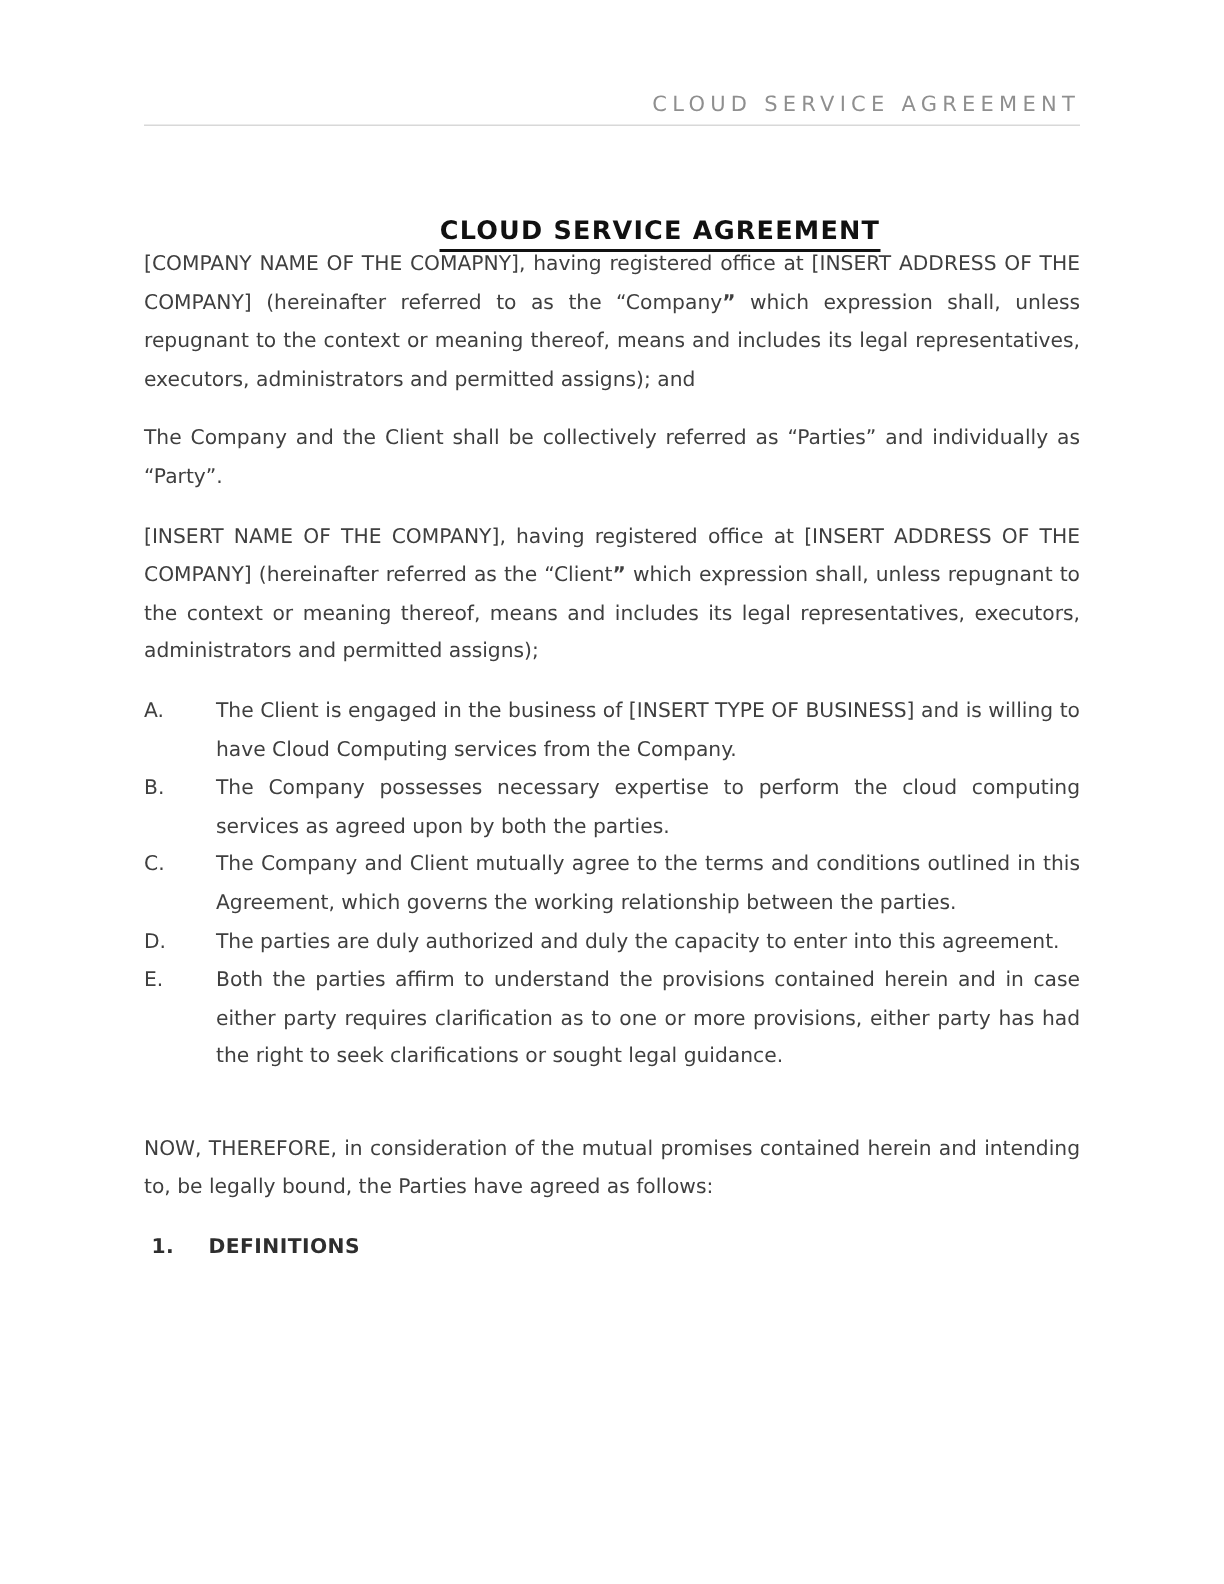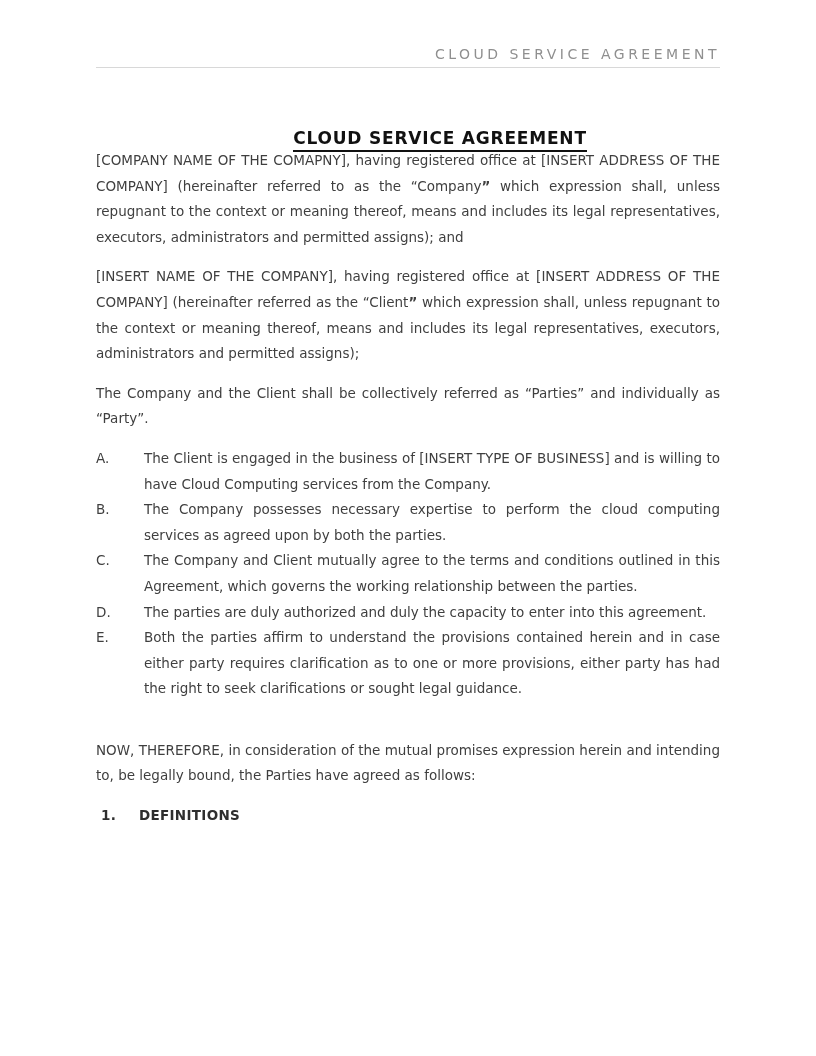--- a/index.html
+++ b/index.html
@@ -1,21 +1,21 @@
 <!DOCTYPE html>
 <html><head>
 <meta charset="utf-8">
 <style>
   * { box-sizing: border-box; }
   html, body { margin: 0; padding: 0; background: #ffffff; }
   .page {
     position: relative;
     width: 816px;
     height: 820px;
-    margin: 0 auto;
+    margin: 16px auto;
     background: #ffffff;
     overflow: hidden;
     font-family: "DejaVu Sans", "Liberation Sans", sans-serif;
     color: #3f3f3f;
   }
   .margins { padding: 0 96px; }
 
   .running-header {
     margin-top: 46px;
     text-align: right;
@@ -101,23 +101,23 @@
     <div class="running-header">CLOUD SERVICE AGREEMENT</div>
     <div class="header-rule"></div>
 
     <div class="doc-title">
       <span class="underlined">CLOUD SERVICE AGREEMENT</span>
     </div>
 
 
     <p class="body"><span>[COMPANY NAME OF THE COMAPNY], having registered office at [INSERT ADDRESS OF THE COMPANY] (hereinafter referred to as the “Company</span><span class="bold-quote">”</span><span> which expression shall, unless repugnant to the context or meaning thereof, means and includes its legal representatives, executors, administrators and permitted assigns); and</span></p>
 
+    <p class="body">The Company and the Client shall be collectively referred as “Parties” and individually as “Party”.</p>
+
     <p class="body"><span>[INSERT NAME OF THE COMPANY], having registered office at [INSERT ADDRESS OF THE COMPANY] (hereinafter referred as the “Client</span><span class="bold-quote">”</span><span> which expression shall, unless repugnant to the context or meaning thereof, means and includes its legal representatives, executors, administrators and permitted assigns);</span></p>
-
-    <p class="body">The Company and the Client shall be collectively referred as “Parties” and individually as “Party”.</p>
 
     <div class="recital-list">
       <div class="recital">
         <div class="recital-marker">A.</div>
         <div class="recital-text">The Client is engaged in the business of [INSERT TYPE OF BUSINESS] and is willing to have Cloud Computing services from the Company.</div>
       </div>
       <div class="recital">
         <div class="recital-marker">B.</div>
         <div class="recital-text">The Company possesses necessary expertise to perform the cloud computing services as agreed upon by both the parties.</div>
       </div>
@@ -128,21 +128,21 @@
       <div class="recital">
         <div class="recital-marker">D.</div>
         <div class="recital-text">The parties are duly authorized and duly the capacity to enter into this agreement.</div>
       </div>
       <div class="recital">
         <div class="recital-marker">E.</div>
         <div class="recital-text">Both the parties affirm to understand the provisions contained herein and in case either party requires clarification as to one or more provisions, either party has had the right to seek clarifications or sought legal guidance.</div>
       </div>
     </div>
 
-    <p class="body now-therefore">NOW, THEREFORE, in consideration of the mutual promises expression herein and intending to, be legally bound, the Parties have agreed as follows:</p>
+    <p class="body now-therefore">NOW, THEREFORE, in consideration of the mutual promises contained herein and intending to, be legally bound, the Parties have agreed as follows:</p>
 
     <div class="section-heading">
       <div class="section-number">1.</div>
       <div class="section-title">DEFINITIONS</div>
     </div>
 
   </div>
 
   <div class="page-footer"><span class="footer-separator">|</span><span>1</span></div>
 </div>

